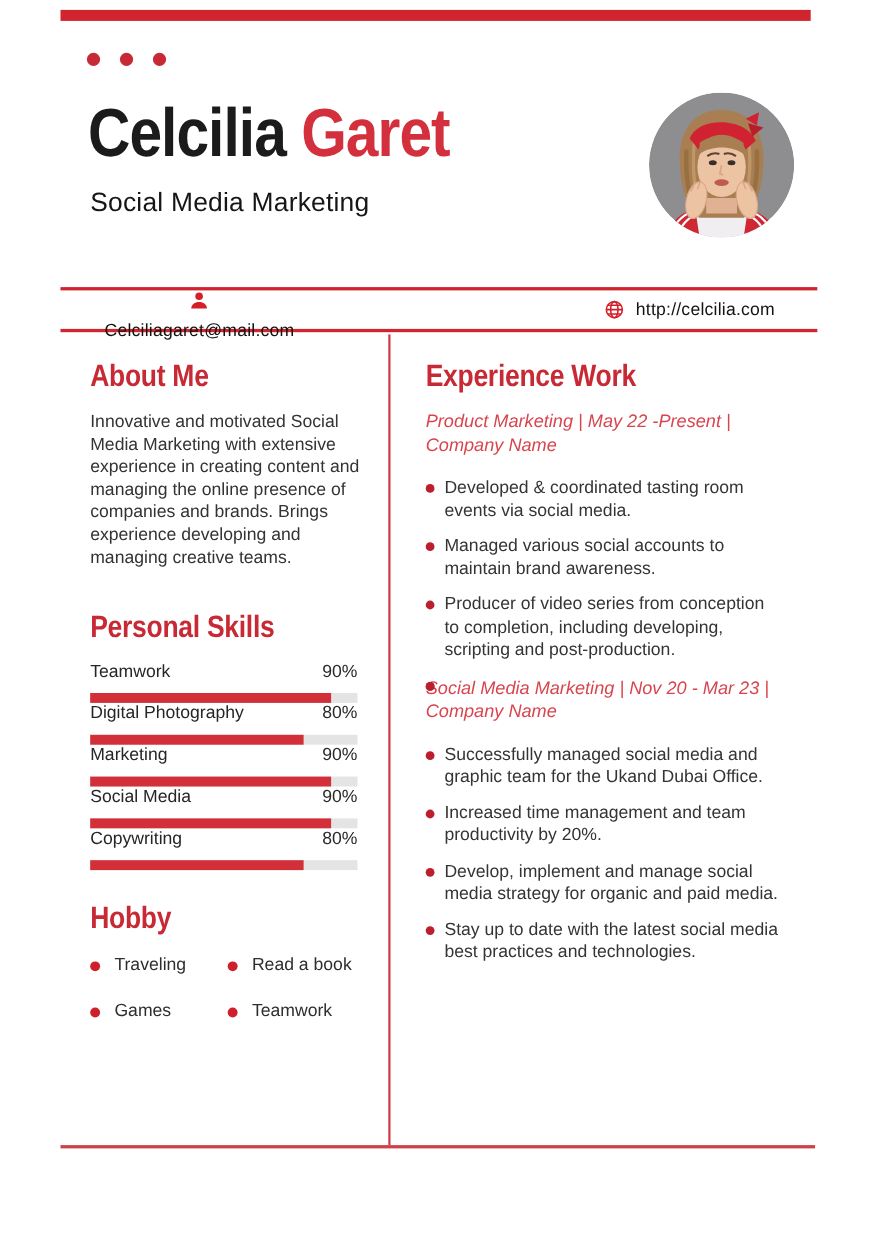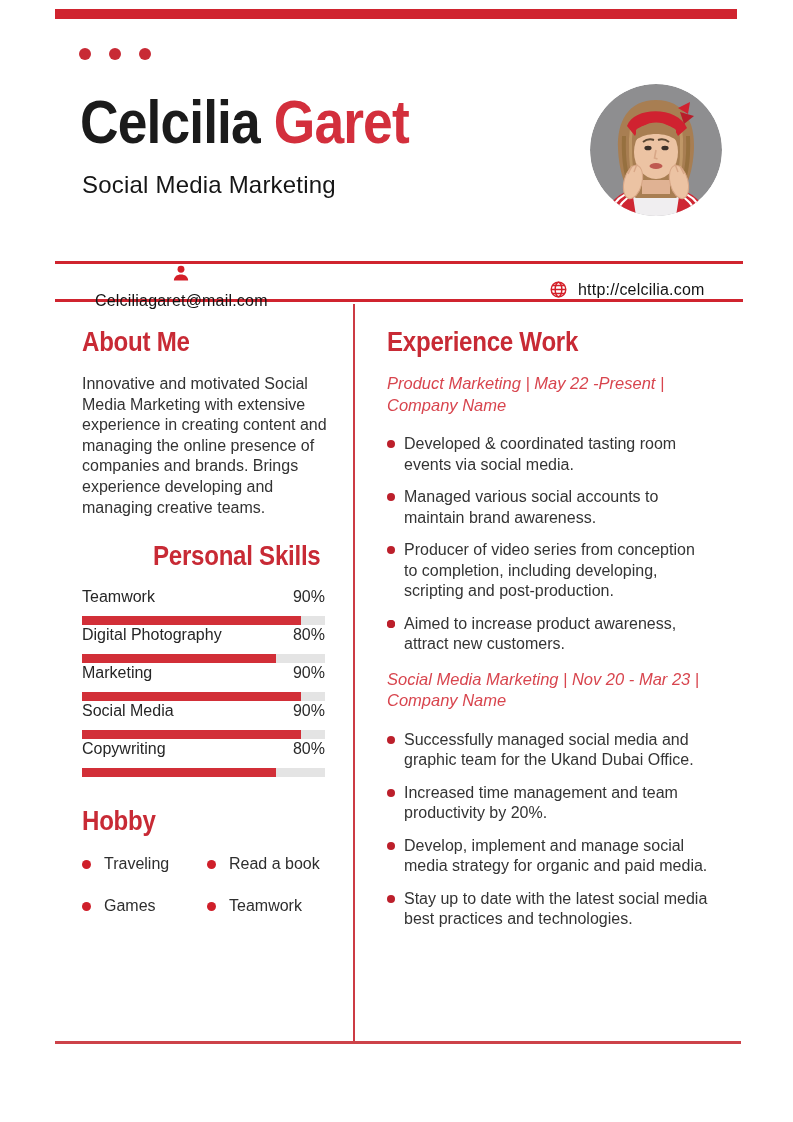--- a/index.html
+++ b/index.html
@@ -33,33 +33,33 @@
 
   .contact-bar{
     position:absolute;left:55px;top:261px;width:688px;height:41px;
     border-top:3px solid var(--accent);border-bottom:3px solid var(--accent);
   }
   .contact-item{position:absolute;top:0;height:35px;display:flex;align-items:center;gap:10px;}
   .contact-item .cicon{flex:0 0 auto;display:flex;}
   .contact-item span.cval{font-size:16px;color:#131313;letter-spacing:0.2px;}
   #contact-email{left:40px;flex-direction:column;}
   #contact-phone{left:306px;}
-  #contact-web{left:494px;align-items:flex-end;}
+  #contact-web{left:494px;}
 
   .v-divider{position:absolute;left:353px;top:304px;width:2px;height:737px;background:#cc3b44;}
   .bottom-line{position:absolute;left:55px;top:1041px;width:686px;height:3px;background:#cd4249;}
 
   .sec-title{margin:0;font-size:28px;line-height:31px;font-weight:700;color:var(--accent-deep);letter-spacing:-0.3px;}
 
   .col-left{position:absolute;left:82px;top:320px;width:266px;padding-top:6px;}
   .col-right{position:absolute;left:387px;top:320px;width:335px;padding-top:6px;}
 
   .about-body{margin:17px 6px 0 0;width:248px;font-size:16px;line-height:20.6px;color:#333;}
 
-  #skills-title{display:block;margin-top:22px;text-align:right;}
+  #skills-title{display:block;margin-top:36px;}
   #skills-list{margin-top:16px;width:243px;}
   .skill{}
   .skill-head{display:flex;justify-content:space-between;align-items:baseline;font-size:16px;line-height:20px;color:#262626;}
   .skill-pct{color:#2a2a2a;}
   .bar{margin-top:9px;height:9px;background:var(--bar-track);}
   .bar-fill{height:100%;background:var(--bar-red);}
 
   #hobby-title{display:block;margin-top:28px;}
   #hobby-grid{margin-top:18px;display:grid;grid-template-columns:125px 150px;row-gap:22px;}
   .hobby-item{display:flex;align-items:center;gap:13px;font-size:16px;line-height:20px;color:#2e2e2e;}
@@ -252,21 +252,20 @@
     <span class="dot-b"></span>
     <span class="bullet-text">Producer of video series from conception to completion, including developing, scripting and post-production.</span>
   </li>
 
   <li class="bullet">
     <span class="dot-b"></span>
   </li>
 
   <li class="bullet">
     <span class="dot-b"></span>
-    <span class="bullet-text">Aimed to increase product awareness, attract new customers.</span>
   </li>
 </ul>
   </div>
 
   <div class="job">
     <div class="job-title">Social Media Marketing | Nov 20 - Mar 23 | Company Name</div>
     <ul class="job-bullets">
   <li class="bullet">
     <span class="dot-b"></span>
     <span class="bullet-text">Successfully managed social media and graphic team for the Ukand Dubai Office.</span>

